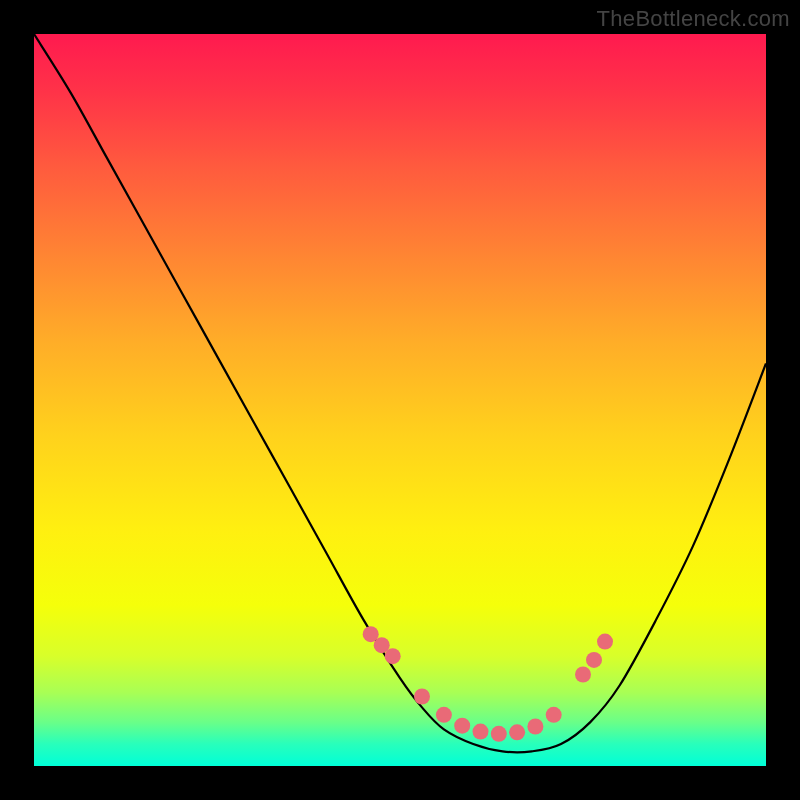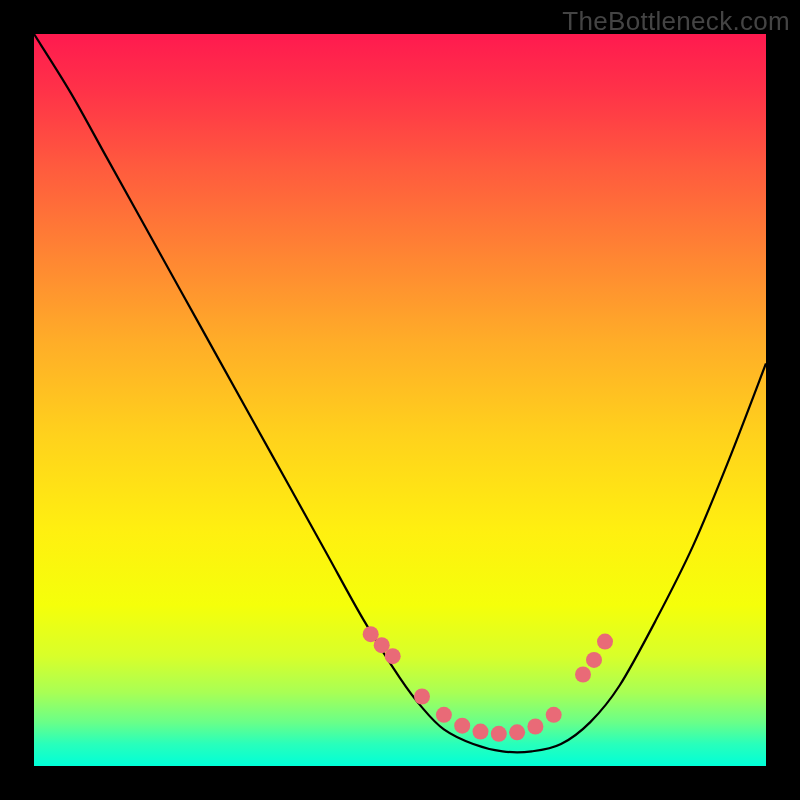--- a/index.html
+++ b/index.html
@@ -9,21 +9,21 @@
     background: #000;
     position: relative;
     font-family: Arial, sans-serif;
     overflow: hidden;
   }
   .watermark {
     position: absolute;
     top: 6px;
     right: 10px;
     color: #444;
-    font-size: 26px;
+    font-size: 22px;
     font-weight: 500;
     z-index: 10;
     letter-spacing: 0.3px;
   }
   .plot {
     position: absolute;
     left: 34px;
     top: 34px;
     width: 732px;
     height: 732px;

